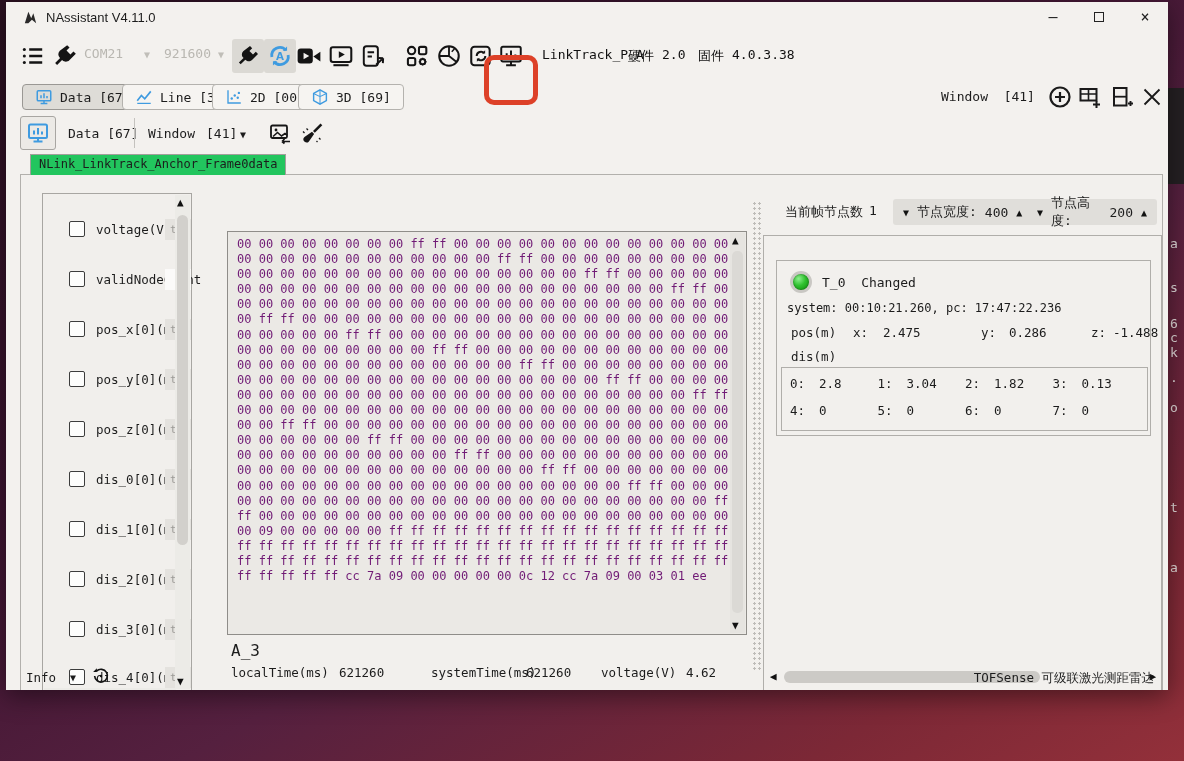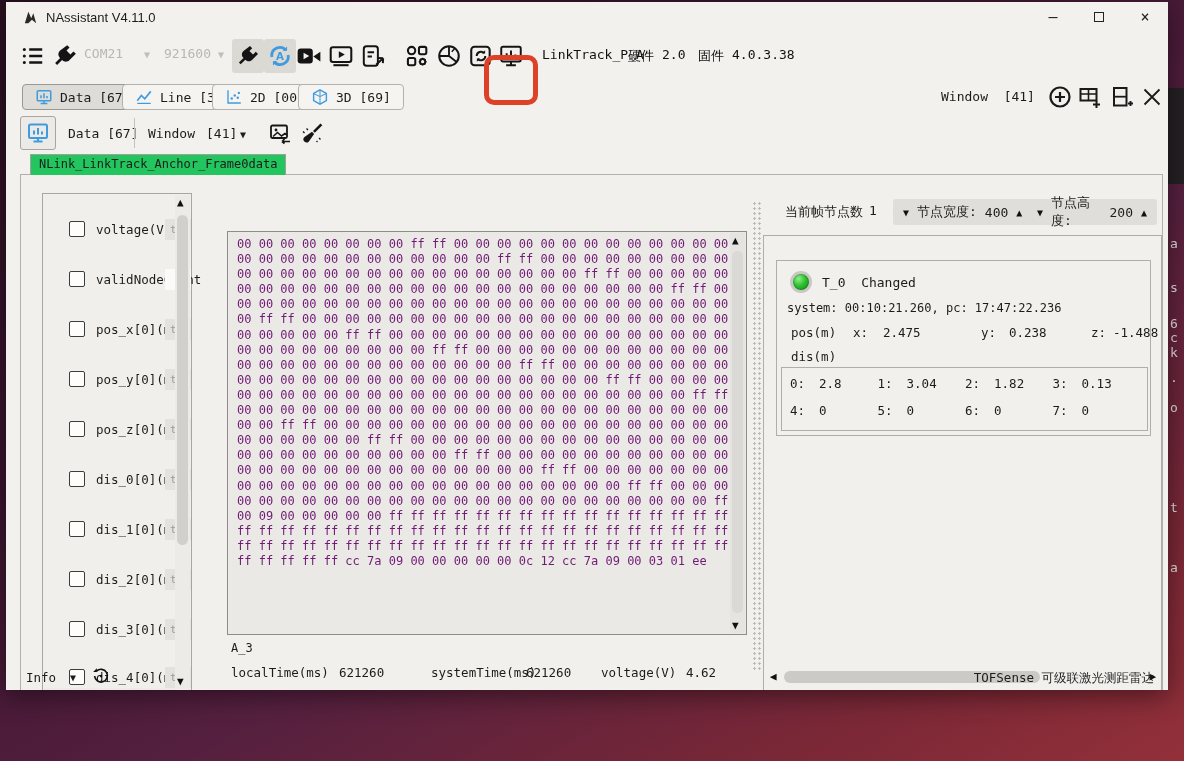--- a/index.html
+++ b/index.html
@@ -61,21 +61,21 @@
   .sb-vthumb { position:absolute; left:2px; top:20px; width:11px; height:330px; background:#d2d0cc; border-radius:6px; }
   .sb-hscroll { position:absolute; left:1px; bottom:1px; width:132px; height:15px; background:#ecebe7; }
   .sb-hthumb { position:absolute; left:18px; top:2px; width:46px; height:11px; background:#d2d0cc; border-radius:6px; }
   .arr { position:absolute; font-size:11px; color:#111; line-height:1; }
   
   .hexpanel { position:absolute; left:206px; top:56px; width:520px; height:404px; border:1px solid #8f8d89; background:#ebe9e5; }
   .hexlines { position:absolute; left:9px; top:5px; width:486px; }
   .hexrow { font-size:12px; line-height:15.1px; color:#701a75; letter-spacing:0px; white-space:pre; }
   .hex-vscroll { position:absolute; right:1px; top:1px; width:15px; height:400px; background:#e6e4e0; }
   .hex-vthumb { position:absolute; left:2px; top:18px; width:11px; height:362px; background:#dbd9d5; border-radius:5px; }
-  .frame-node { position:absolute; left:210px; top:466px; font-size:12px; }
+  .frame-node { position:absolute; left:210px; top:466px; font-size:16px; }
   .ff-label { position:absolute; top:490px; font-size:12.5px; }
   
   .splitdots { position:absolute; left:731px; top:26px; width:10px; height:470px;
     background-image:radial-gradient(#bdbbb7 1px, transparent 1.2px); background-size:5px 5px; }
   
   .rp-header { position:absolute; left:744px; top:28px; width:392px; height:26px; font-size:13px; }
   .spin { position:absolute; top:-4px; height:26px; background:#e0deda; border-radius:3px; display:flex; align-items:center; gap:8px; padding:0 10px; font-size:13px; }
   .spin .sarr { font-size:10px; color:#111; }
   .rp-box { position:absolute; left:742px; top:60px; width:399px; height:458px; border:1px solid #b0aeaa; background:#f2f0ed; }
   .node-card { position:absolute; left:12px; top:24px; width:375px; height:176px; border:1px solid #b0aeaa; }
@@ -369,20 +369,21 @@
         <div class="hexrow">00 00 00 00 00 00 00 00 00 00 00 00 00 ff ff 00 00 00 00 00 00 00 00</div>
         <div class="hexrow">00 00 00 00 00 00 00 00 00 00 00 00 00 00 00 00 00 ff ff 00 00 00 00</div>
         <div class="hexrow">00 00 00 00 00 00 00 00 00 00 00 00 00 00 00 00 00 00 00 00 00 ff ff</div>
         <div class="hexrow">00 00 00 00 00 00 00 00 00 00 00 00 00 00 00 00 00 00 00 00 00 00 00</div>
         <div class="hexrow">00 00 ff ff 00 00 00 00 00 00 00 00 00 00 00 00 00 00 00 00 00 00 00</div>
         <div class="hexrow">00 00 00 00 00 00 ff ff 00 00 00 00 00 00 00 00 00 00 00 00 00 00 00</div>
         <div class="hexrow">00 00 00 00 00 00 00 00 00 00 ff ff 00 00 00 00 00 00 00 00 00 00 00</div>
         <div class="hexrow">00 00 00 00 00 00 00 00 00 00 00 00 00 00 ff ff 00 00 00 00 00 00 00</div>
         <div class="hexrow">00 00 00 00 00 00 00 00 00 00 00 00 00 00 00 00 00 00 ff ff 00 00 00</div>
         <div class="hexrow">00 00 00 00 00 00 00 00 00 00 00 00 00 00 00 00 00 00 00 00 00 00 ff</div>
+        <div class="hexrow">ff 00 00 00 00 00 00 00 00 00 00 00 00 00 00 00 00 00 00 00 00 00 00</div>
         <div class="hexrow">00 09 00 00 00 00 00 ff ff ff ff ff ff ff ff ff ff ff ff ff ff ff ff</div>
         <div class="hexrow">ff ff ff ff ff ff ff ff ff ff ff ff ff ff ff ff ff ff ff ff ff ff ff</div>
         <div class="hexrow">ff ff ff ff ff ff ff ff ff ff ff ff ff ff ff ff ff ff ff ff ff ff ff</div>
         <div class="hexrow">ff ff ff ff ff cc 7a 09 00 00 00 00 00 0c 12 cc 7a 09 00 03 01 ee</div>
       </div>
       <div class="hex-vscroll">
         <span class="arr" style="left:2px; top:2px">▲</span>
         <div class="hex-vthumb"></div>
         <span class="arr" style="left:2px; bottom:2px">▼</span>
       </div>
@@ -420,21 +421,21 @@
         <div class="led"></div>
         <span class="node-title">
           <span>T_0</span>&nbsp;&nbsp;<span>Changed</span>
         </span>
         <span class="node-times">system: 00:10:21.260, pc: 17:47:22.236</span>
         <div class="pos-row">
           <span style="left:0">pos(m)</span>
           <span style="left:62px">x:</span>
           <span style="left:92px">2.475</span>
           <span style="left:190px">y:</span>
-          <span style="left:218px">0.238</span>
+          <span style="left:218px">0.286</span>
           <span style="left:300px">z:</span>
           <span style="left:322px">-1.488</span>
         </div>
         <span class="dis-label">dis(m)</span>
         <div class="dis-box">
           <div class="dis-grid">
             <div class="dis-cell">
                 <span>0:</span>
                 <span class="dv">2.8</span>
               </div>

